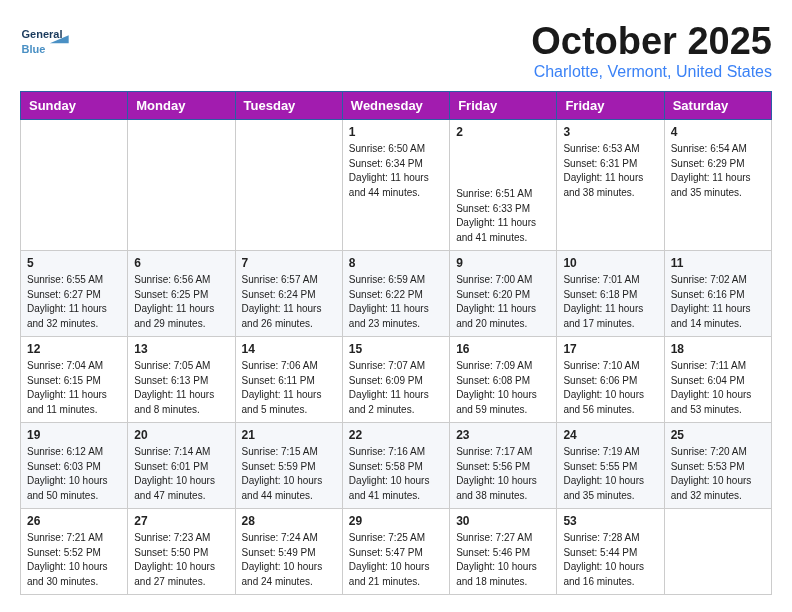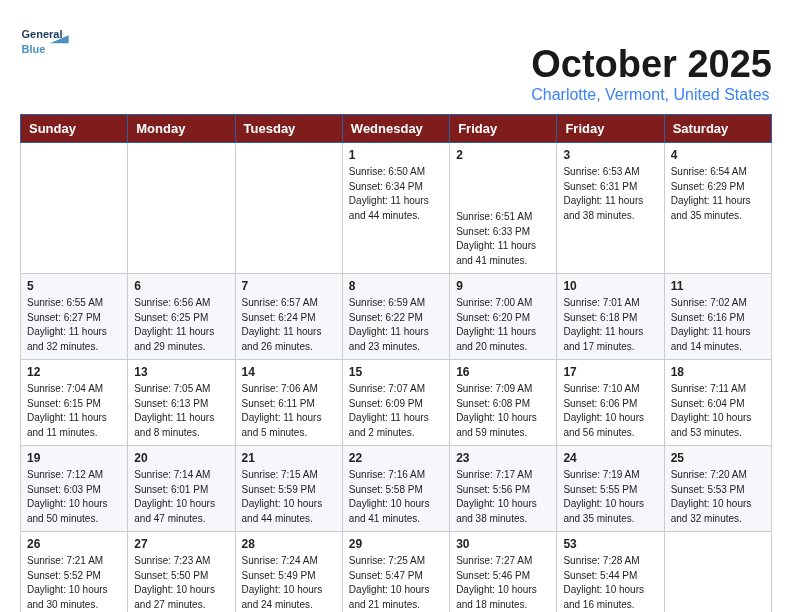--- a/index.html
+++ b/index.html
@@ -10,39 +10,38 @@
       min-height: 612px;
       padding: 20px;
     }
     .header {
       display: flex;
       align-items: flex-start;
       justify-content: space-between;
       margin-bottom: 10px;
     }
     .title-area {
-      text-align: left;
-      margin-top: 23px;
+      text-align: right;
     }
     .month-title {
       font-size: 38px;
       font-weight: bold;
       color: #1a1a1a;
     }
     .location {
       font-size: 16px;
       color: #3b82f6;
     }
     .calendar {
       width: 100%;
       border-collapse: collapse;
       border: 1px solid #ccc;
     }
     .calendar th {
-      background-color: #7f1d1d;
+      background-color: #a21caf;
       color: #fff;
       text-align: left;
       padding: 6px 8px;
       font-size: 13px;
       font-weight: bold;
       border: 1px solid #2a5fa5;
     }
     .calendar td {
       vertical-align: top;
       padding: 5px 6px;
@@ -244,21 +243,21 @@
           <div class="day-num">18</div>
           <div class="day-info" style="white-space: pre-line;">Sunrise: 7:11 AM
 Sunset: 6:04 PM
 Daylight: 10 hours
 and 53 minutes.</div>
         </td>
       </tr>
       <tr>
         <td>
           <div class="day-num">19</div>
-          <div class="day-info" style="white-space: pre-line;">Sunrise: 7:12 AM
+          <div class="day-info" style="white-space: pre-line;">Sunrise: 6:12 AM
 Sunset: 6:03 PM
 Daylight: 10 hours
 and 50 minutes.</div>
         </td>
         <td>
           <div class="day-num">20</div>
           <div class="day-info" style="white-space: pre-line;">Sunrise: 7:14 AM
 Sunset: 6:01 PM
 Daylight: 10 hours
 and 47 minutes.</div>

